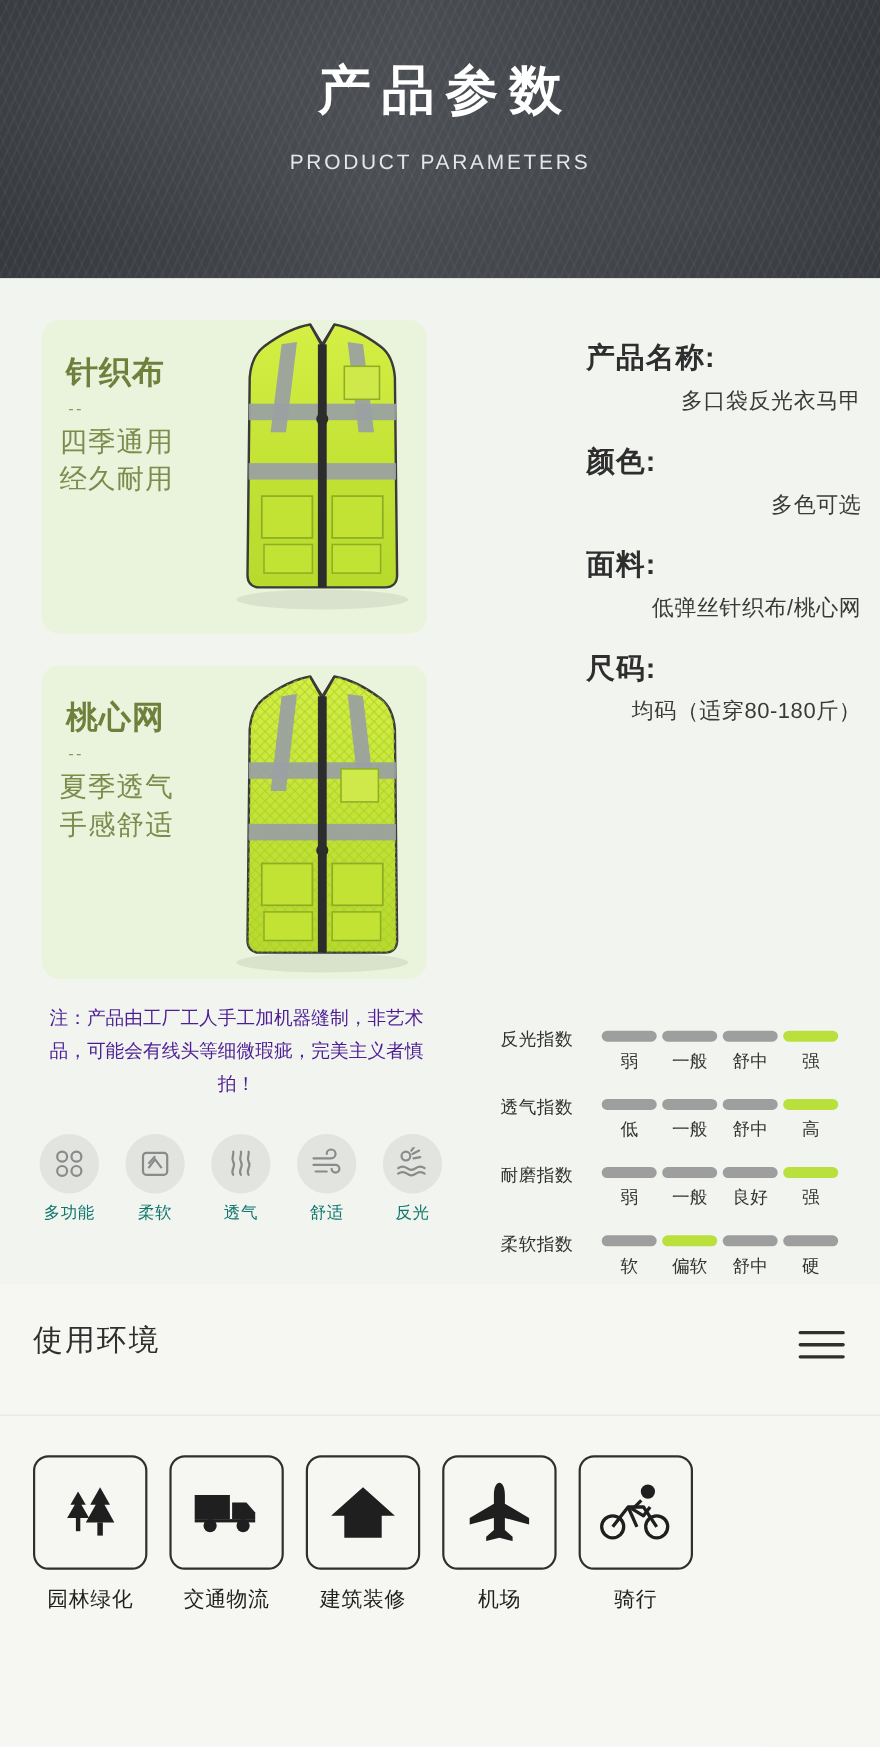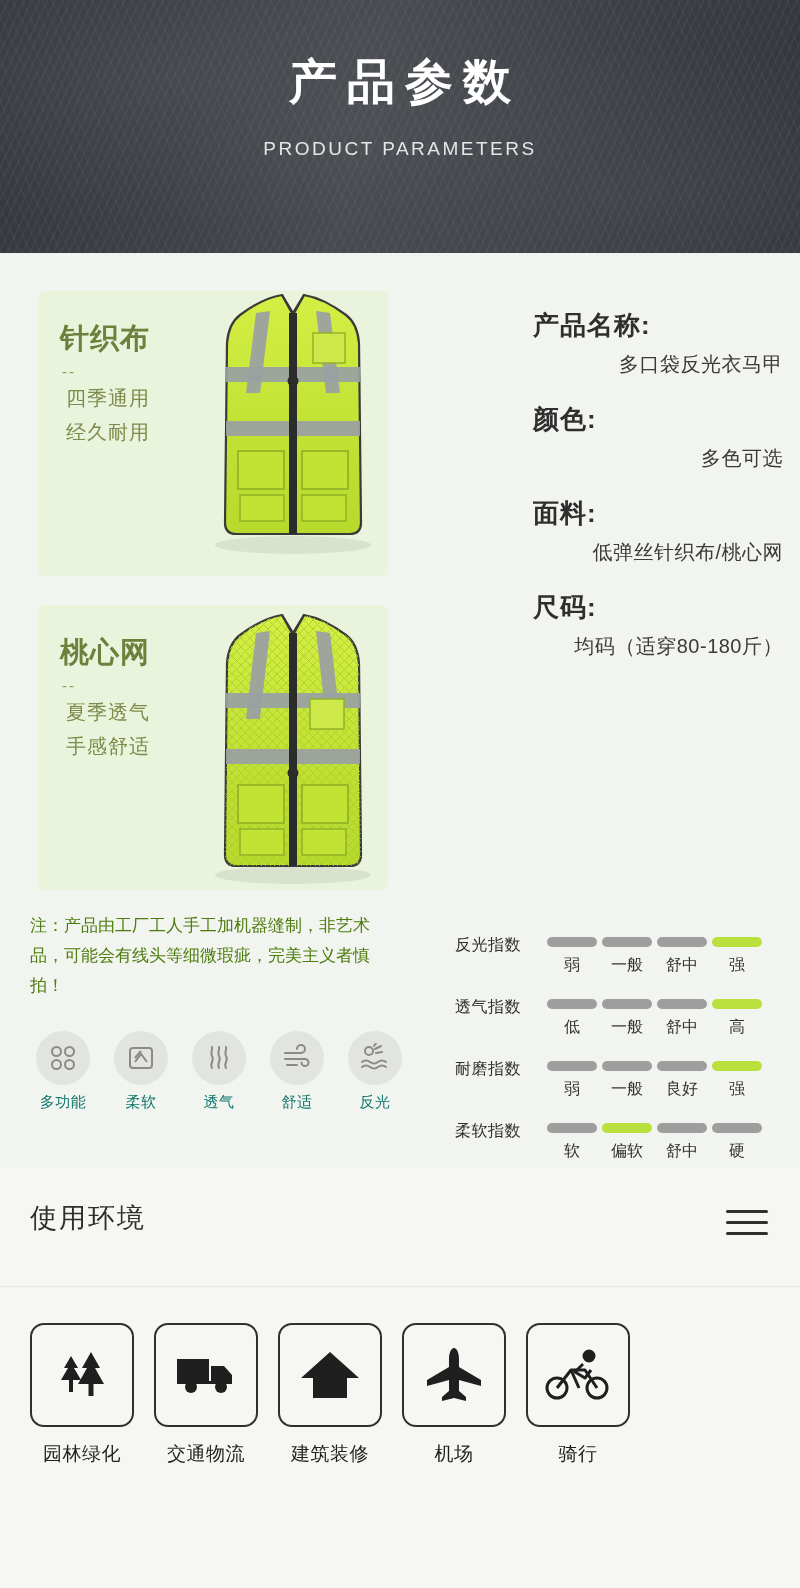--- a/index.html
+++ b/index.html
@@ -50,39 +50,39 @@
     position: relative;
     width: 800px; height: 915px;
     background: #f2f4ef;
   }
 
   .card {
     position: absolute;
     left: 38px;
     width: 350px; height: 285px;
     background: #eaf4dc;
-    border-radius: 6px;
+    border-radius: 16px;
     text-align: right;
   }
   .card.first { top: 38px; }
   .card.second { top: 352px; }
 
   .card .cn-title {
     position: absolute; left: 22px; top: 28px;
     font-size: 29px; font-weight: bold;
     color: #6f7f3c;
     letter-spacing: 1px;
   }
   .card .dash {
     position: absolute; left: 24px; top: 72px;
     color: #8a9a55; font-size: 15px; letter-spacing: 2px;
   }
   .card .line1, .card .line2 {
-    position: absolute; left: 28px;
-    font-size: 20px; color: #7d8c4c; letter-spacing: 1px;
+    position: absolute; left: 16px;
+    font-size: 25px; color: #7d8c4c; letter-spacing: 1px;
   }
   .card .line1 { top: 94px; }
   .card .line2 { top: 128px; }
 
   
   .vest-wrap { position: absolute; right: -20px; top: -18px; width: 230px; height: 300px; }
   .vest-wrap.two { right: -20px; top: -12px; }
 
   
   .info { position: absolute; left: 533px; top: 55px; width: 250px; }
@@ -91,21 +91,21 @@
     font-size: 26px; font-weight: bold; color: #2e2e2e;
     letter-spacing: 1px; margin-bottom: 8px;
   }
   .info .value {
     font-size: 20px; color: #3a3a3a; letter-spacing: 0.5px; text-align: right;
   }
 
   
   .note {
     position: absolute; left: 30px; top: 658px; width: 370px;
-    font-size: 17px; line-height: 30px; color: #4d7c0f;
+    font-size: 17px; line-height: 30px; color: #4c1d95; text-align: center;
   }
 
   
   .features { position: absolute; left: 30px; top: 778px; width: 380px; display: flex; gap: 12px; }
   .feature { width: 66px; text-align: center; }
   .feature .circ {
     width: 54px; height: 54px; margin: 0 auto 8px auto;
     border-radius: 50%;
     background: #e2e4e0;
     display: flex; align-items: center; justify-content: center;

